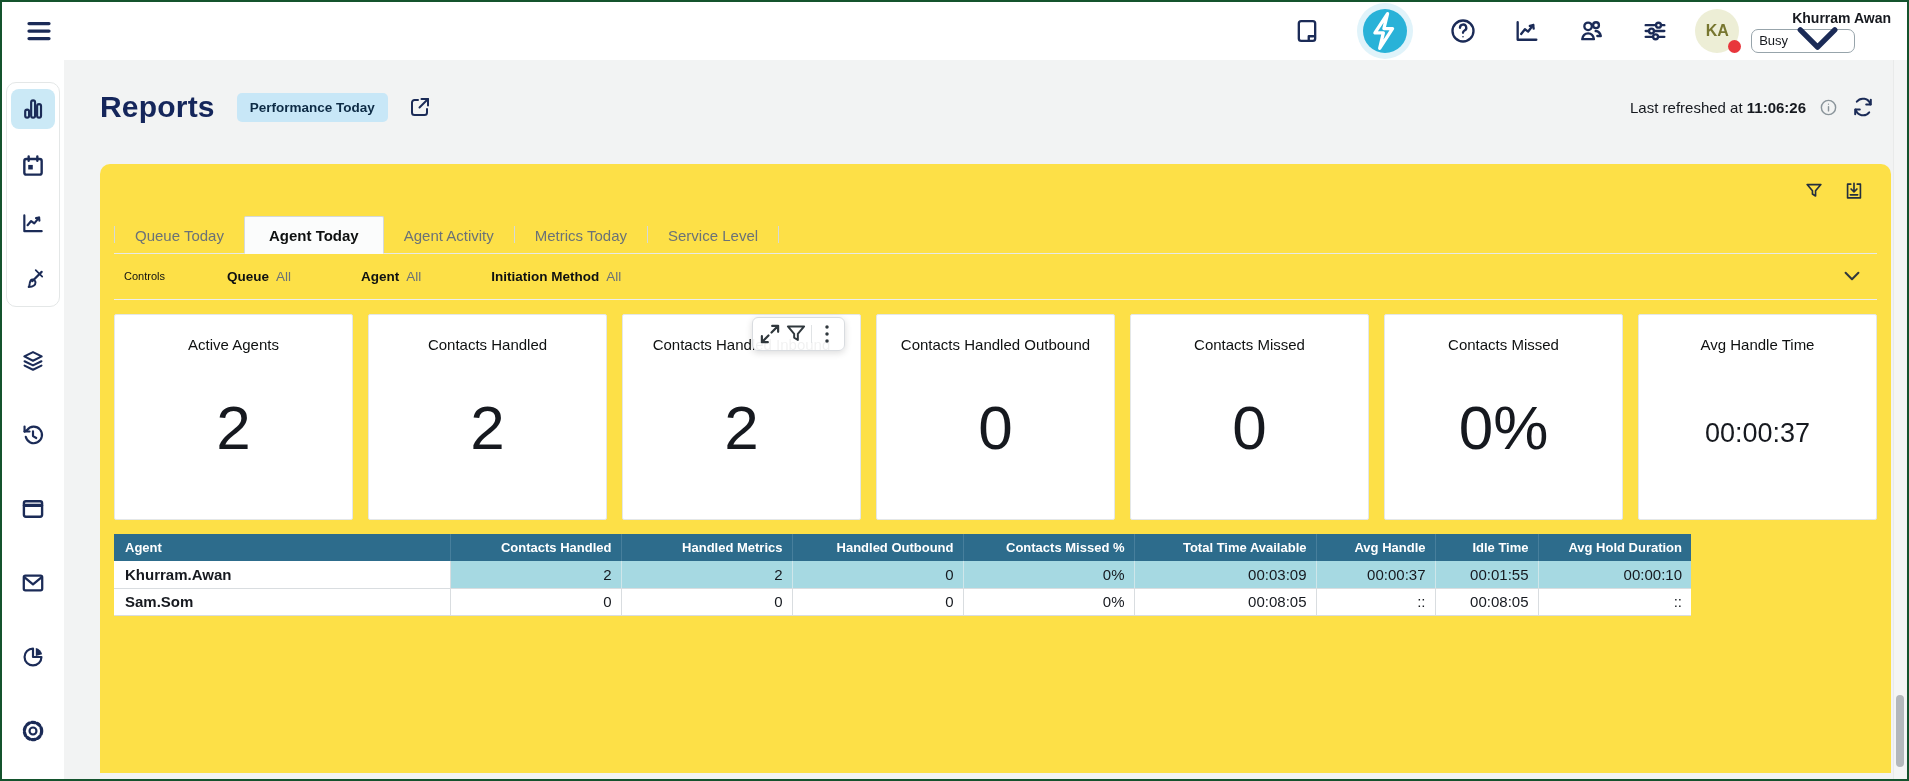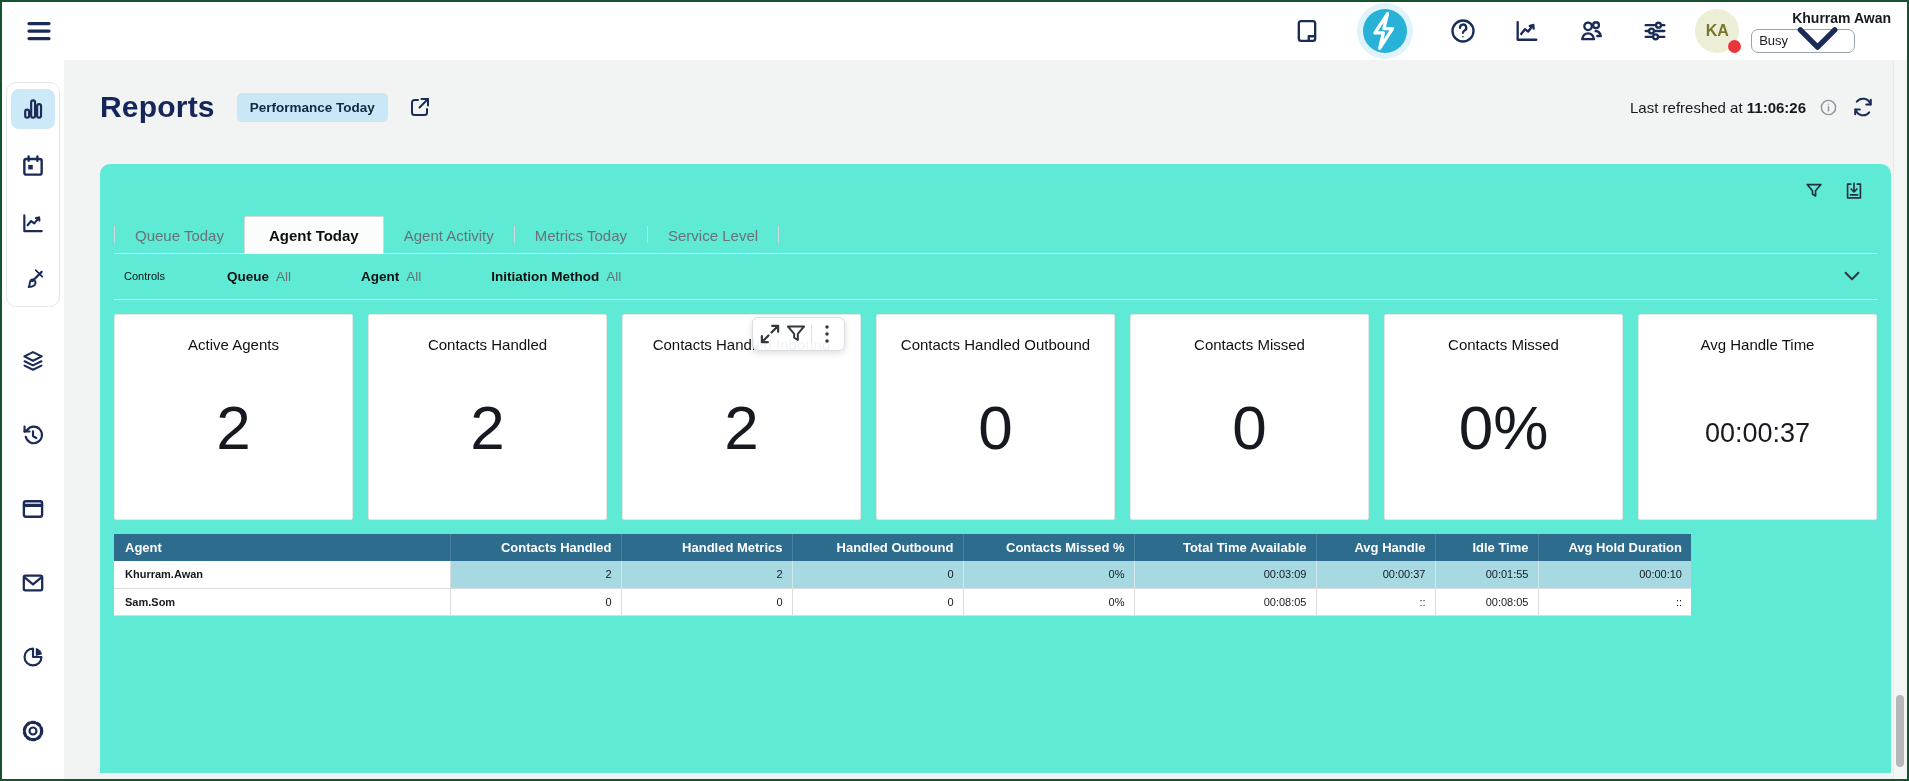--- a/index.html
+++ b/index.html
@@ -45,21 +45,21 @@
   .ext-link svg { width:22px; height:22px; }
   .refresh-area { margin-left:auto; display:flex; align-items:center; gap:13px; margin-right:16px; }
   .refresh-label { font-size:15px; color:#16191f; }
   .refresh-label b { font-weight:700; }
   .info-icon { width:19px; height:19px; color:#8a949a; }
   .info-icon svg { width:19px; height:19px; }
   .refresh-icon { width:24px; height:24px; color:#1b2b57; cursor:pointer; }
   .refresh-icon svg { width:23px; height:23px; }
 
   
-  .panel { margin-top:34px; margin-bottom:6px; background:#5eead4; border-radius:10px 10px 0 0; flex:1; padding:0 14px; display:flex; flex-direction:column; overflow:hidden; }
+  .panel { margin-top:34px; margin-bottom:6px; background:#fde047; border-radius:10px 10px 0 0; flex:1; padding:0 14px; display:flex; flex-direction:column; overflow:hidden; }
   .panel-actions { padding-top:16px; display:flex; justify-content:flex-end; gap:18px; margin-right:12px; }
   .panel-action { width:22px; height:22px; color:#232f3e; cursor:pointer; }
   .panel-action svg { width:20px; height:20px; }
 
   
   .tabs { margin-top:14px; display:flex; align-items:flex-end; border-bottom:1px solid #e6e9e9; }
   .tab { padding:10px 20px 9px; font-size:15px; color:#6b7277; cursor:pointer; white-space:nowrap; }
   .tab.active { background:#fbfcfc; border:1px solid #d5d9d9; border-bottom:1px solid #fbfcfc; margin-bottom:-1px; border-radius:2px 2px 0 0; font-weight:700; color:#0f1111; padding:10px 24px 9px; }
   .tab-div { width:1px; height:17px; background:#d5d9d9; margin-bottom:10px; }
 
@@ -82,21 +82,21 @@
   .card-toolbar { position:absolute; top:2px; right:15px; height:34px; background:rgba(255,255,255,0.94); border:1px solid #d9dce0; border-radius:6px; box-shadow:0 2px 7px rgba(0,0,0,0.14); display:flex; align-items:center; padding:0 4px; z-index:5; }
   .ct-btn { width:26px; height:26px; display:flex; align-items:center; justify-content:center; color:#30383d; cursor:pointer; }
   .ct-btn svg { width:17px; height:17px; }
   .ct-div { width:1px; height:18px; background:#e0e3e5; margin:0 2px; }
 
   
   .tbl { margin-top:14px; border-collapse:collapse; table-layout:fixed; }
   .tbl th { background:#2d6c8c; color:#fff; font-size:13px; font-weight:700; height:27px; padding:0 9px; text-align:right; border-right:1px solid #477f9c; white-space:nowrap; overflow:hidden; }
   .tbl th:first-child { text-align:left; padding-left:11px; }
   .tbl th:last-child { border-right:none; }
-  .tbl td { height:27px; font-size:11px; color:#16191f; padding:0 9px; text-align:right; background:#fff; border:1px solid #d9dde0; border-top:none; white-space:nowrap; }
+  .tbl td { height:27px; font-size:15px; color:#16191f; padding:0 9px; text-align:right; background:#fff; border:1px solid #d9dde0; border-top:none; white-space:nowrap; }
   .tbl td.agent { text-align:left; font-weight:700; padding-left:11px; border-left:none; }
   .tbl td:last-child { border-right:none; }
   .tbl tr.hl td.hl-cell { background:#a6d9e2; border-color:#cfe6ea; border-bottom-color:#d9dde0; }
 
   
   .scrollbar { position:absolute; top:0; right:1px; bottom:0; width:13px; background:#f4f5f5; border-left:1px solid #e9eaea; }
   .scroll-thumb { position:absolute; right:2px; bottom:12px; width:8px; height:72px; background:#b4b8bb; border-radius:4px; }
 </style>
 </head>
 <body>

